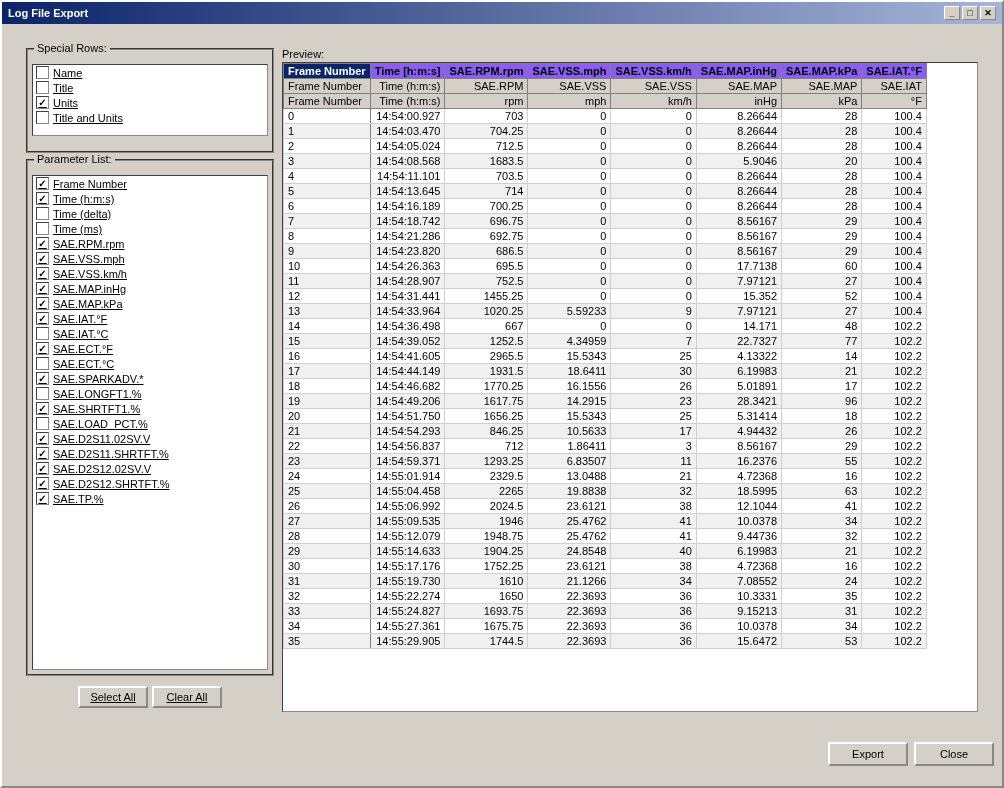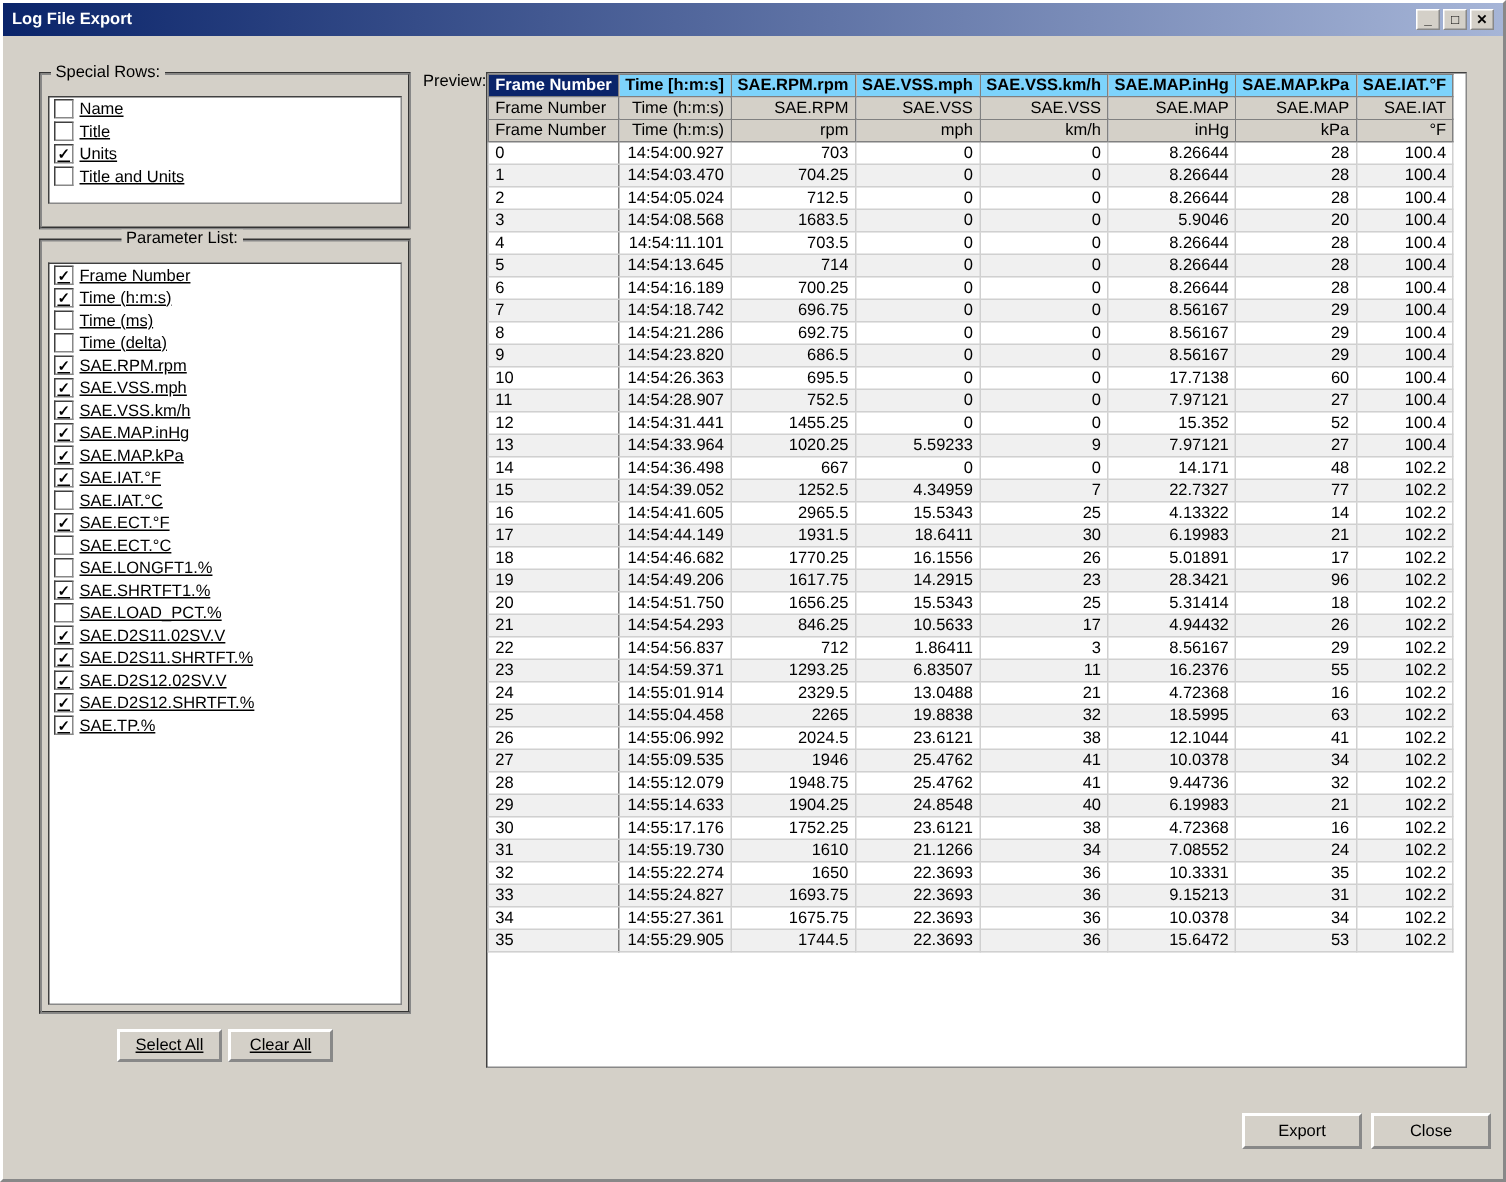--- a/index.html
+++ b/index.html
@@ -89,21 +89,20 @@
       flex: 1;
     }
 
     .param-list-legend {
       font-size: 11px;
       position: absolute;
       top: -8px;
       left: 6px;
       background: #d4d0c8;
       padding: 0 3px;
-      margin-left: 47px;
     }
 
     .listbox {
       background: white;
       border: 1px solid #888;
       border-top-color: #404040;
       border-left-color: #404040;
       overflow-y: auto;
       height: 100%;
     }
@@ -163,21 +162,21 @@
       border-left-color: #fff;
       cursor: pointer;
       min-width: 70px;
       text-align: center;
       text-decoration: underline;
     }
 
     .right-panel {
       flex: 1;
       display: flex;
-      flex-direction: row;
+      flex-direction: column;
       overflow: hidden;
     }
 
     .preview-label {
       font-size: 11px;
       margin-bottom: 2px;
     }
 
     .preview-table-container {
       flex: 1;
@@ -205,21 +204,21 @@
       top: 0;
       z-index: 2;
     }
 
     table th:first-child {
       text-align: left;
     }
 
     .header-row1 th {
       font-weight: bold;
-      background: #7dd3fc;
+      background: #8b5cf6;
     }
 
     .header-row2 th {
       font-style: italic;
       color: #000;
     }
 
     .header-row3 th {
       font-style: normal;
     }
@@ -301,25 +300,25 @@
             <div class="listbox-item">
               <div class="checkbox checked"></div>
               <span>Frame Number</span>
             </div>
             <div class="listbox-item">
               <div class="checkbox checked"></div>
               <span>Time (h:m:s)</span>
             </div>
             <div class="listbox-item">
               <div class="checkbox"></div>
+              <span>Time (delta)</span>
+            </div>
+            <div class="listbox-item">
+              <div class="checkbox"></div>
               <span>Time (ms)</span>
-            </div>
-            <div class="listbox-item">
-              <div class="checkbox"></div>
-              <span>Time (delta)</span>
             </div>
             <div class="listbox-item">
               <div class="checkbox checked"></div>
               <span>SAE.RPM.rpm</span>
             </div>
             <div class="listbox-item">
               <div class="checkbox checked"></div>
               <span>SAE.VSS.mph</span>
             </div>
             <div class="listbox-item">
@@ -342,20 +341,24 @@
               <div class="checkbox"></div>
               <span>SAE.IAT.°C</span>
             </div>
             <div class="listbox-item">
               <div class="checkbox checked"></div>
               <span>SAE.ECT.°F</span>
             </div>
             <div class="listbox-item">
               <div class="checkbox"></div>
               <span>SAE.ECT.°C</span>
+            </div>
+            <div class="listbox-item">
+              <div class="checkbox checked"></div>
+              <span>SAE.SPARKADV.*</span>
             </div>
             <div class="listbox-item">
               <div class="checkbox"></div>
               <span>SAE.LONGFT1.%</span>
             </div>
             <div class="listbox-item">
               <div class="checkbox checked"></div>
               <span>SAE.SHRTFT1.%</span>
             </div>
             <div class="listbox-item">

